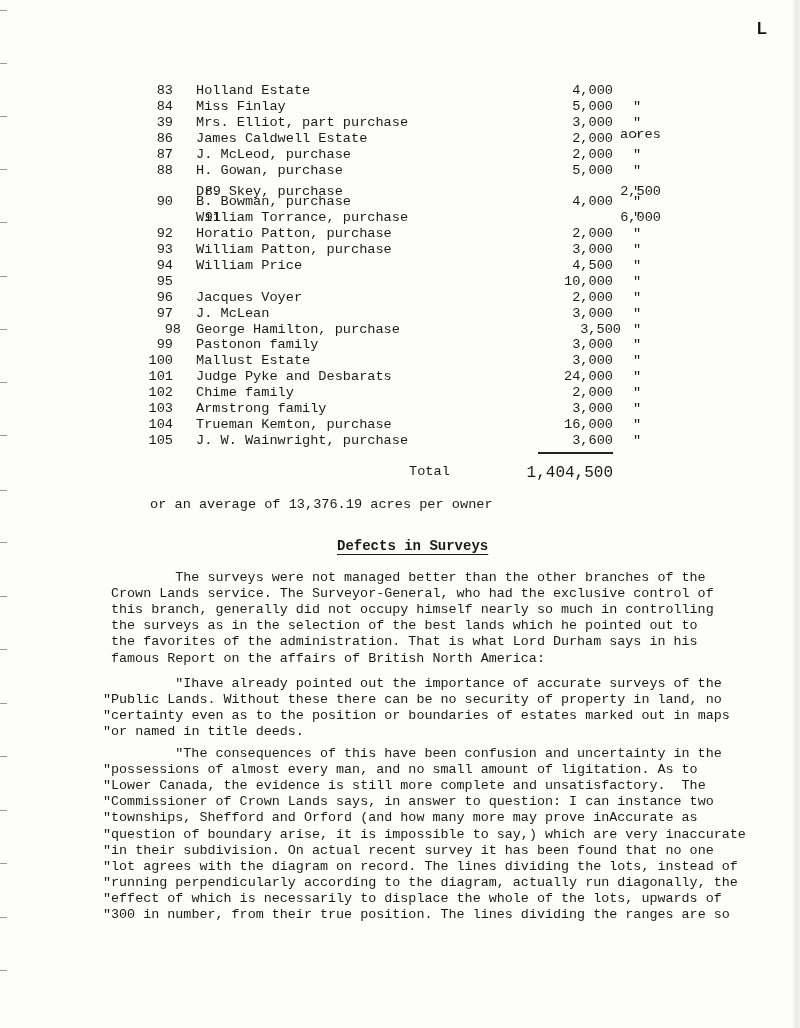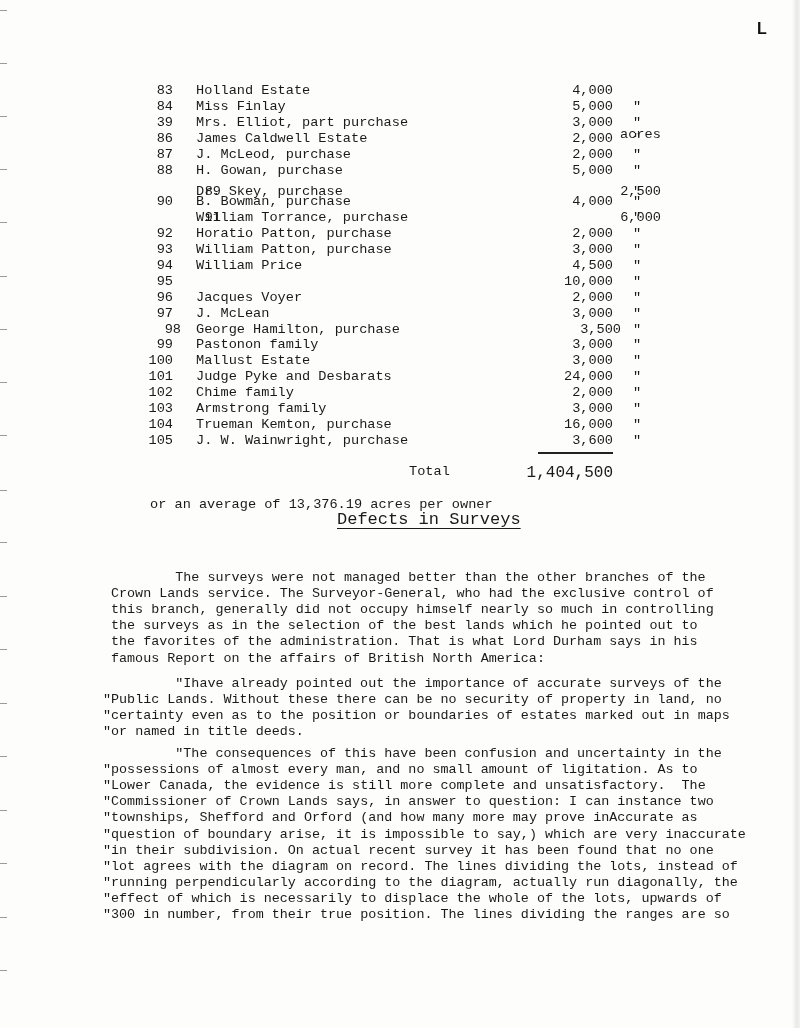--- a/index.html
+++ b/index.html
@@ -30,22 +30,22 @@
     .row .acres { position: absolute; right: 187px; text-align: right; }
     .row .unit { position: absolute; left: 620px; margin-top: 44px; }
     .row .ditto { position: absolute; left: 633px; }
     .total-rule {
       position: absolute; left: 538px; top: 452px; width: 75px; height: 2px; background: #222;
     }
     .total-label { position: absolute; left: 409px; top: 464px; font-size: 13.6px; }
     .total-value { position: absolute; right: 187px; top: 464px; font-size: 16px; }
     .average { position: absolute; left: 150px; top: 497px; font-size: 13.6px; }
     .heading {
-      position: absolute; left: 337px; top: 510px; font-size: 17px;
-      text-decoration: underline; text-underline-offset: 4px;
+      position: absolute; left: 337px; top: 538px; font-size: 14px;
+      text-decoration: underline; text-underline-offset: 4px; font-weight: bold;
     }
     .para-line {
       position: absolute; font-size: 13.4px; line-height: 16px; white-space: pre;
     }
   </style>
 </head>
 <body>
 
 <div class="page">
   <div class="right-edge"></div>

